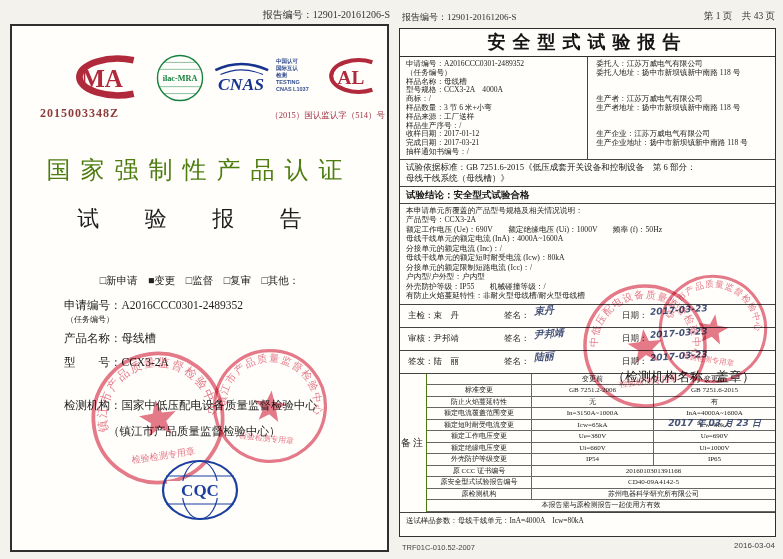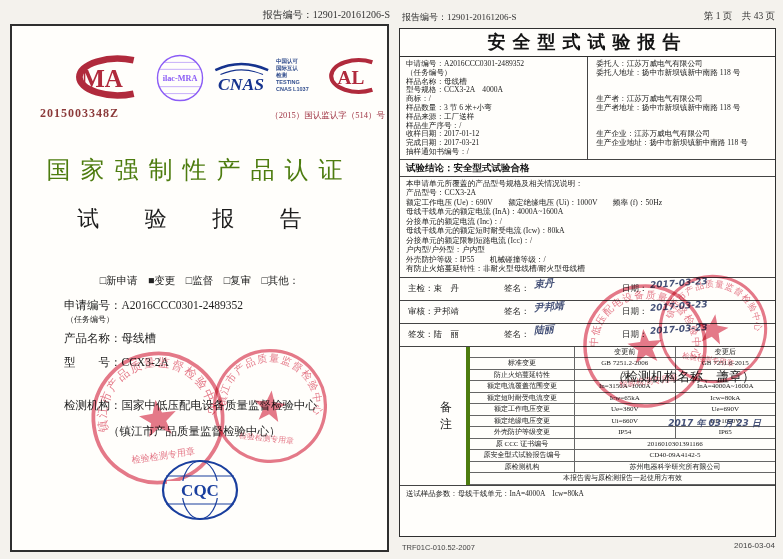--- a/index.html
+++ b/index.html
@@ -11,21 +11,21 @@
   }
   .abs{position:absolute;}
   
   .page-left{
     left:10px;top:24px;width:379px;height:528px;
     background:#fffefb;border:2px solid #2f2f2f;box-sizing:border-box;
   }
   .lp-report-no{left:178px;top:8px;width:212px;text-align:right;font-size:10px;color:#333;}
   .lp-cma{left:40px;top:26px;width:95px;height:50px;color:#b02a3c;font-family:Liberation Serif, serif;}
   .lp-cma-code{left:28px;top:80px;width:120px;font-size:12px;font-weight:bold;color:#8c3a3a;letter-spacing:1px;}
-  .lp-ilac{left:142px;top:26px;width:52px;height:52px;color:#8b5cf6;}
+  .lp-ilac{left:142px;top:26px;width:52px;height:52px;color:#15803d;}
   .lp-cnas{left:196px;top:34px;width:66px;height:38px;color:#16338e;}
   .lp-cnas-caption{left:264px;top:32px;width:52px;font-size:5.5px;line-height:7px;color:#35508f;font-family:"Liberation Sans",sans-serif;font-weight:bold;}
   .lp-al{left:308px;top:26px;width:62px;height:48px;color:#b02a3c;}
   .lp-al-caption{left:218px;top:84px;width:155px;text-align:right;font-size:8.5px;color:#a03545;}
   .lp-title1{left:0;top:128px;width:100%;text-align:center;font-size:24px;letter-spacing:10px;color:#4d7c0f;}
   .lp-title2{left:0;top:178px;width:100%;text-align:center;font-size:22px;letter-spacing:20px;color:#1c1c1c;}
   .lp-checks{left:0;top:248px;width:100%;text-align:center;font-size:10.5px;color:#222;}
   .lp-fields{left:52px;top:272px;width:300px;font-size:11.5px;color:#1e1e1e;}
   .lp-fields .f-sub{font-size:8px;margin:1px 0 6px 2px;}
   .lp-fields .f{margin-bottom:9px;}
@@ -58,21 +58,21 @@
   .sign-sig{width:118px;font-size:8.5px;color:#1d1d1d;position:relative;}
   .sign-date{flex:1;font-size:8.5px;color:#1d1d1d;position:relative;}
   .hand{font-family:"DejaVu Sans","Liberation Sans",sans-serif;font-style:italic;font-weight:bold;color:#2c3a66;opacity:.88;}
   .sig-hand{position:absolute;left:30px;top:-6px;font-size:10px;transform:rotate(-5deg);}
   .date-hand{position:absolute;left:28px;top:-5px;font-size:9px;transform:rotate(-4deg);white-space:nowrap;}
   .rp-stamp-caption{right:20px;top:339px;font-size:13px;color:#1d1d1d;background:transparent;}
   .rp-stamp-date{right:14px;top:352px;font-size:9px;margin-top:36px;}
   .rp-stampA{left:180px;top:252px;width:130px;height:130px;transform:rotate(-6deg);}
   .rp-stampB{left:256px;top:243px;width:114px;height:114px;transform:rotate(9deg);}
   .rp-table{display:flex;border-bottom:1px solid #444;}
-  .remark-cell{width:26px;border-right:4px solid #4d7c0f;display:flex;align-items:center;justify-content:center;font-size:12px;letter-spacing:2px;color:#1d1d1d;margin-left:40px;}
+  .remark-cell{width:26px;border-right:1px solid #4d7c0f;display:flex;align-items:center;justify-content:center;font-size:10px;letter-spacing:2px;color:#1d1d1d;}
   .change-grid{flex:1;display:grid;grid-template-columns:104px 1fr 1fr;font-size:7px;color:#222;}
   .cg-cell{border-left:1px solid #666;border-bottom:1px solid #666;height:10.5px;line-height:10.5px;text-align:center;overflow:hidden;white-space:nowrap;}
   .cg-cell.first{border-left:none;}
   .cg-span2{grid-column:2 / 4;}
   .cg-span3{grid-column:1 / 4;border-left:none;}
   .cg-head{font-size:7.2px;}
   .rp-notes{flex:1;padding:3px 6px;}
   .rp-notes .ln{font-size:7.4px;line-height:10px;white-space:normal;}
   .rp-footer-left{left:402px;top:543px;font-size:7.5px;color:#444;font-family:"Liberation Sans",sans-serif;}
   .rp-footer-right{left:700px;top:541px;width:75px;text-align:right;font-size:8px;color:#444;font-family:"Liberation Sans",sans-serif;}
@@ -211,20 +211,24 @@
       <div class="ln"></div>
       <div class="ln">生产者：江苏万威电气有限公司</div>
       <div class="ln">生产者地址：扬中市新坝镇新中南路 118 号</div>
       <div class="ln"></div>
       <div class="ln"></div>
       <div class="ln">生产企业：江苏万威电气有限公司</div>
       <div class="ln">生产企业地址：扬中市新坝镇新中南路 118 号</div>
     </div>
   </div>
 
+  <div class="rp-standard">
+    <div>试验依据标准：GB 7251.6-2015《低压成套开关设备和控制设备　第 6 部分：</div>
+    <div>母线干线系统（母线槽）》</div>
+  </div>
 
   <div class="rp-conclusion">试验结论：安全型式试验合格</div>
 
   <div class="rp-coverage">
     <div class="ln">本申请单元所覆盖的产品型号规格及相关情况说明：</div>
     <div class="ln">产品型号：CCX3-2A</div>
     <div class="ln">额定工作电压 (Ue)：690V　　额定绝缘电压 (Ui)：1000V　　频率 (f)：50Hz</div>
     <div class="ln">母线干线单元的额定电流 (InA)：4000A~1600A</div>
     <div class="ln">分接单元的额定电流 (Inc)：/</div>
     <div class="ln">母线干线单元的额定短时耐受电流 (Icw)：80kA</div>

